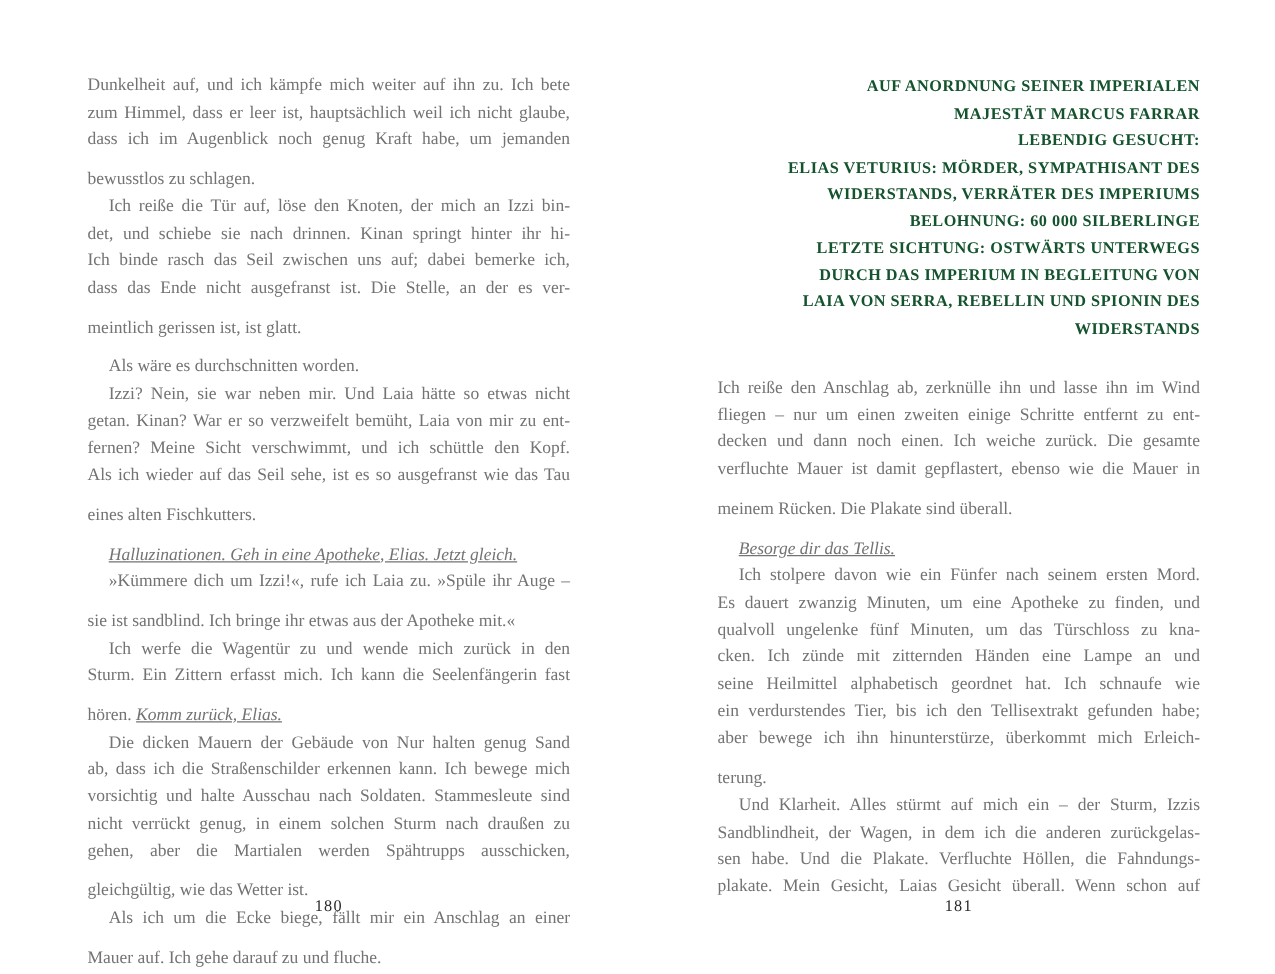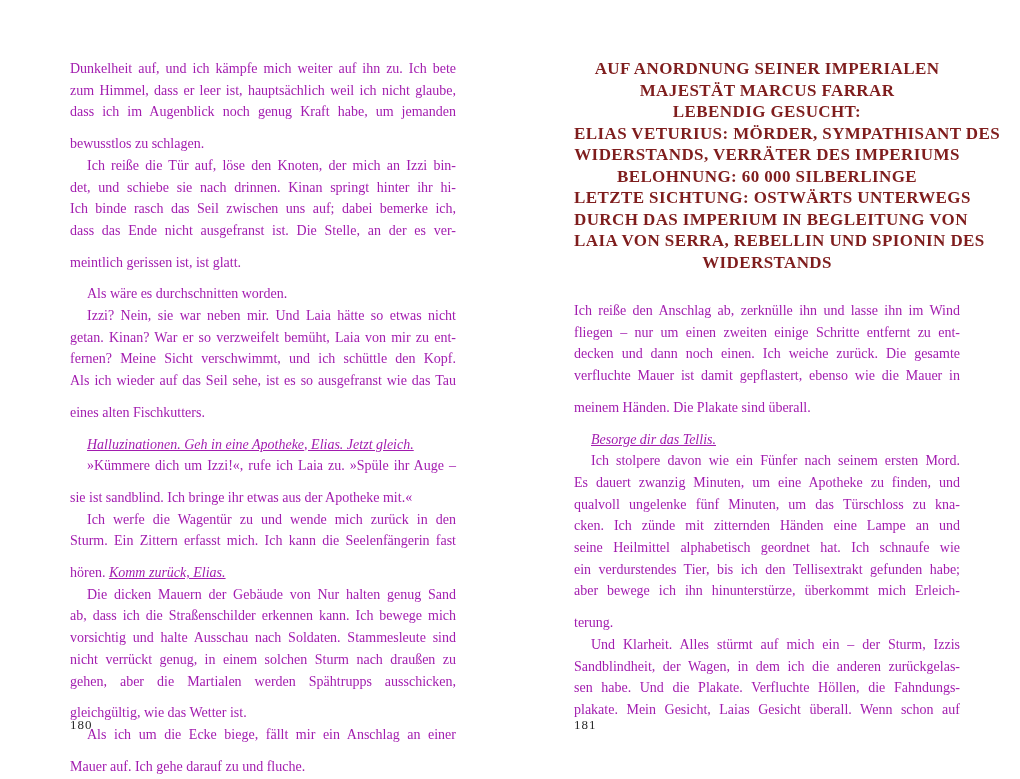--- a/index.html
+++ b/index.html
@@ -27,45 +27,45 @@
   }
   .page.left  { left: 70px; }
   .page.right { left: 574px; }
 
   .page-body .line {
     font-size: 14px;
     line-height: 21.7px;
     text-align: justify;
     text-align-last: justify;
     white-space: nowrap;
-    color: #a21caf;
+    color: #737373;
   }
   .page-body .line.indent { text-indent: 17px; }
   .page-body .line.last   { text-align-last: left; margin-top: 10px; }
   .page-body .line i { font-style: italic; text-decoration: underline; }
 
   .poster {
     margin-bottom: 27px;
   }
   .poster .poster-line {
-    font-size: 17px;
+    font-size: 13px;
     line-height: 21.5px;
     font-weight: 700;
     letter-spacing: 0.4px;
-    text-align: center;
-    color: #7f1d1d;
+    text-align: right;
+    color: #14532d;
     white-space: nowrap;
   }
 
   .page-number {
     position: absolute;
     top: 659px;
     left: 0;
     right: 0;
-    text-align: left;
+    text-align: center;
     font-size: 13px;
     letter-spacing: 1px;
     color: #2a2a2a;
   }
 </style>
 </head>
 <body>
 
 <div class="spread">
 
@@ -115,21 +115,21 @@
         <div class="poster-line">LETZTE SICHTUNG: OSTWÄRTS UNTERWEGS</div>
         <div class="poster-line">DURCH DAS IMPERIUM IN BEGLEITUNG VON</div>
         <div class="poster-line">LAIA VON SERRA, REBELLIN UND SPIONIN DES</div>
         <div class="poster-line">WIDERSTANDS</div>
       </div>
     <div class="page-body">
         <div class="line">Ich reiße den Anschlag ab, zerknülle ihn und lasse ihn im Wind</div>
         <div class="line">fliegen – nur um einen zweiten einige Schritte entfernt zu ent-</div>
         <div class="line">decken und dann noch einen. Ich weiche zurück. Die gesamte</div>
         <div class="line">verfluchte Mauer ist damit gepflastert, ebenso wie die Mauer in</div>
-        <div class="line last">meinem Händen. Die Plakate sind überall.</div>
+        <div class="line last">meinem Rücken. Die Plakate sind überall.</div>
         <div class="line indent last"><i>Besorge dir das Tellis.</i></div>
         <div class="line indent">Ich stolpere davon wie ein Fünfer nach seinem ersten Mord.</div>
         <div class="line">Es dauert zwanzig Minuten, um eine Apotheke zu finden, und</div>
         <div class="line">qualvoll ungelenke fünf Minuten, um das Türschloss zu kna-</div>
         <div class="line">cken. Ich zünde mit zitternden Händen eine Lampe an und</div>
         <div class="line">seine Heilmittel alphabetisch geordnet hat. Ich schnaufe wie</div>
         <div class="line">ein verdurstendes Tier, bis ich den Tellisextrakt gefunden habe;</div>
         <div class="line">aber bewege ich ihn hinunterstürze, überkommt mich Erleich-</div>
         <div class="line last">terung.</div>
         <div class="line indent">Und Klarheit. Alles stürmt auf mich ein – der Sturm, Izzis</div>

